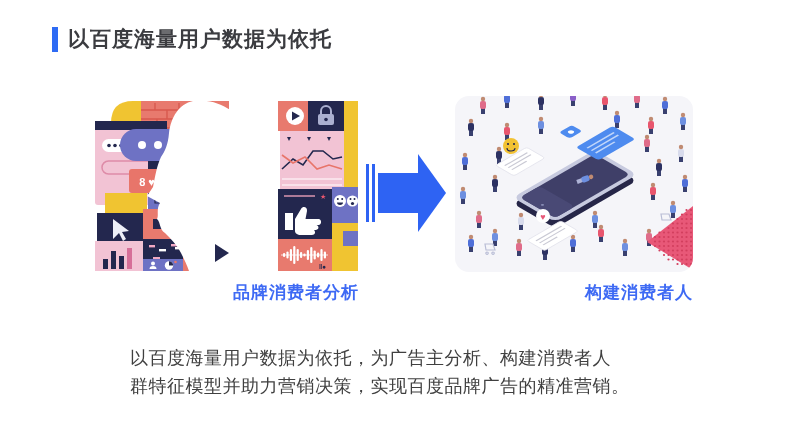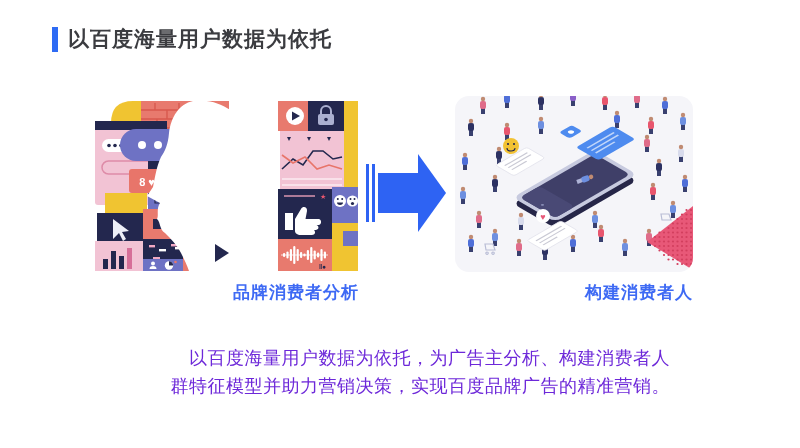--- a/index.html
+++ b/index.html
@@ -13,21 +13,21 @@
   .title-text{font-size:21px;font-weight:bold;color:#3B3C40;letter-spacing:1px;}
   .illo{position:absolute;}
   #left-illo{left:95px;top:101px;width:264px;height:170px;}
   #arrow{left:366px;top:152px;width:80px;height:82px;}
   #right-illo{left:455px;top:96px;width:238px;height:176px;}
   .caption{position:absolute;top:281px;text-align:right;font-size:17px;font-weight:bold;color:#3E6AF4;letter-spacing:1px;}
   #caption-left{left:95px;width:264px;}
   #caption-right{left:455px;width:238px;}
   .description{
     position:absolute;left:130px;top:344px;width:540px;
-    text-align:right;font-size:18px;line-height:28px;color:#6d28d9;letter-spacing:0.5px;
+    text-align:left;font-size:18px;line-height:28px;color:#404040;letter-spacing:0.5px;
   }
 </style>
 </head>
 <body>
 
 <div class="title-row">
   <div class="title-bar"></div>
   <div class="title-text">以百度海量用户数据为依托</div>
 </div>
 

